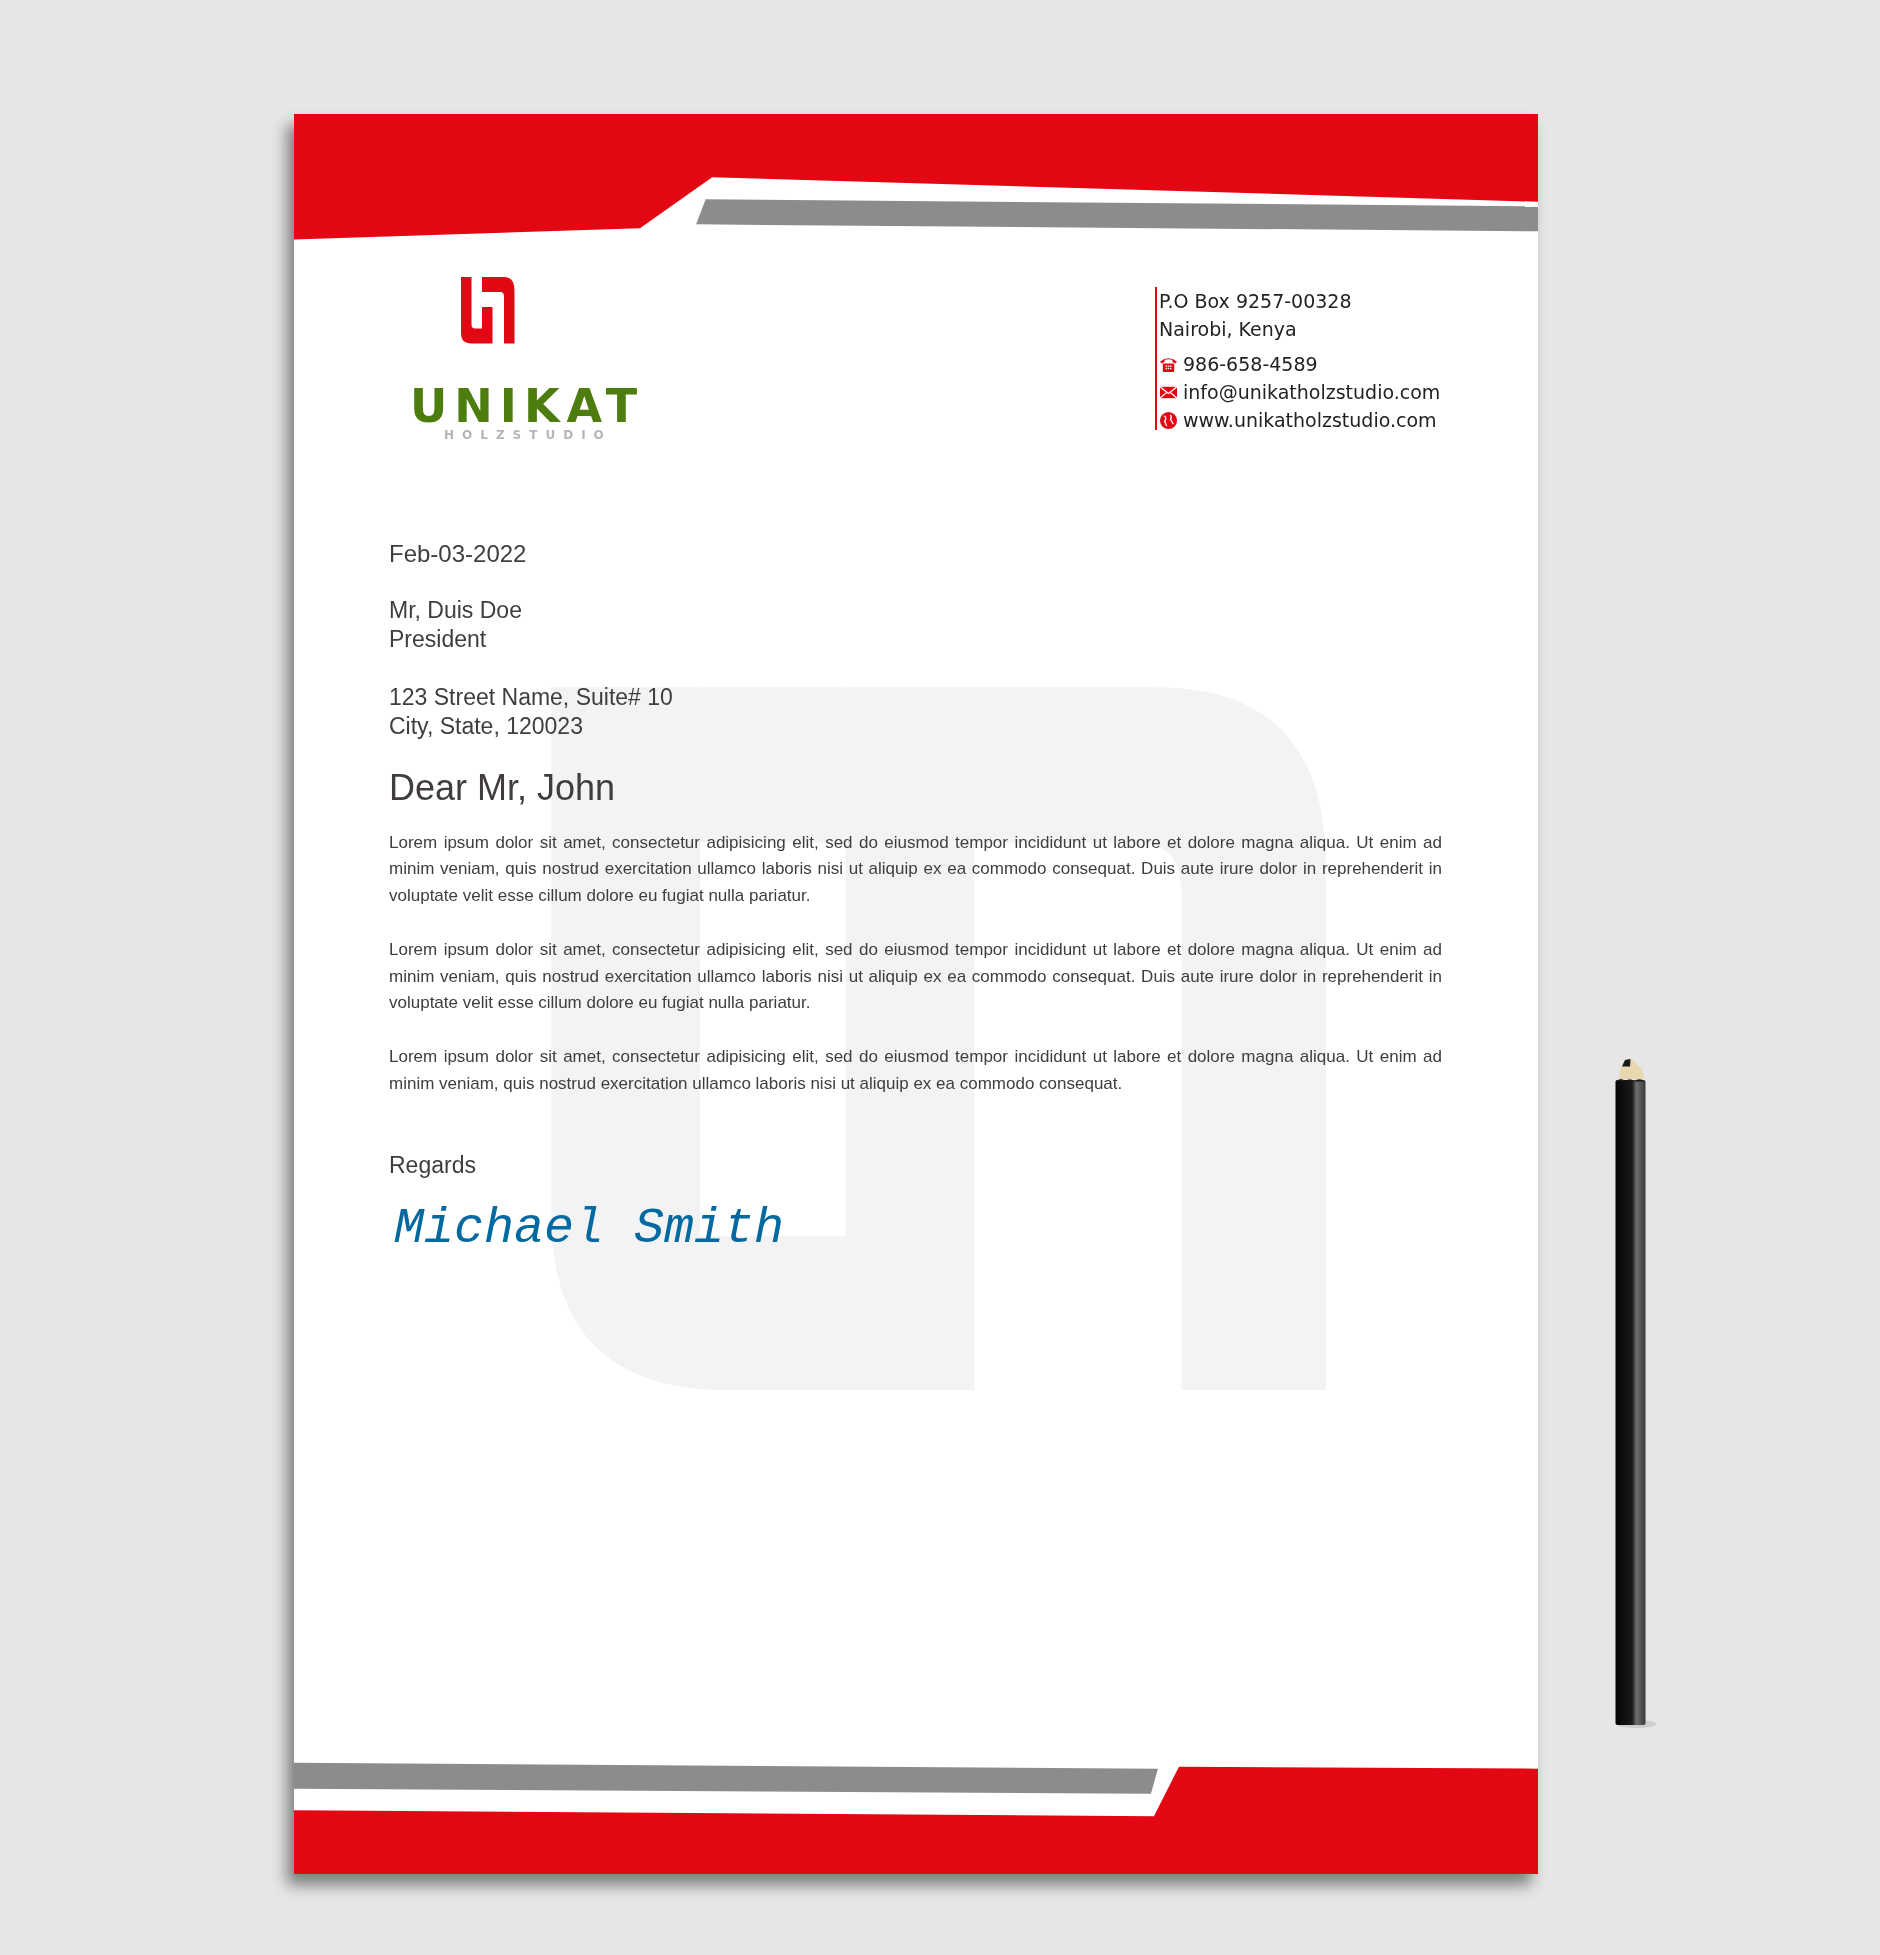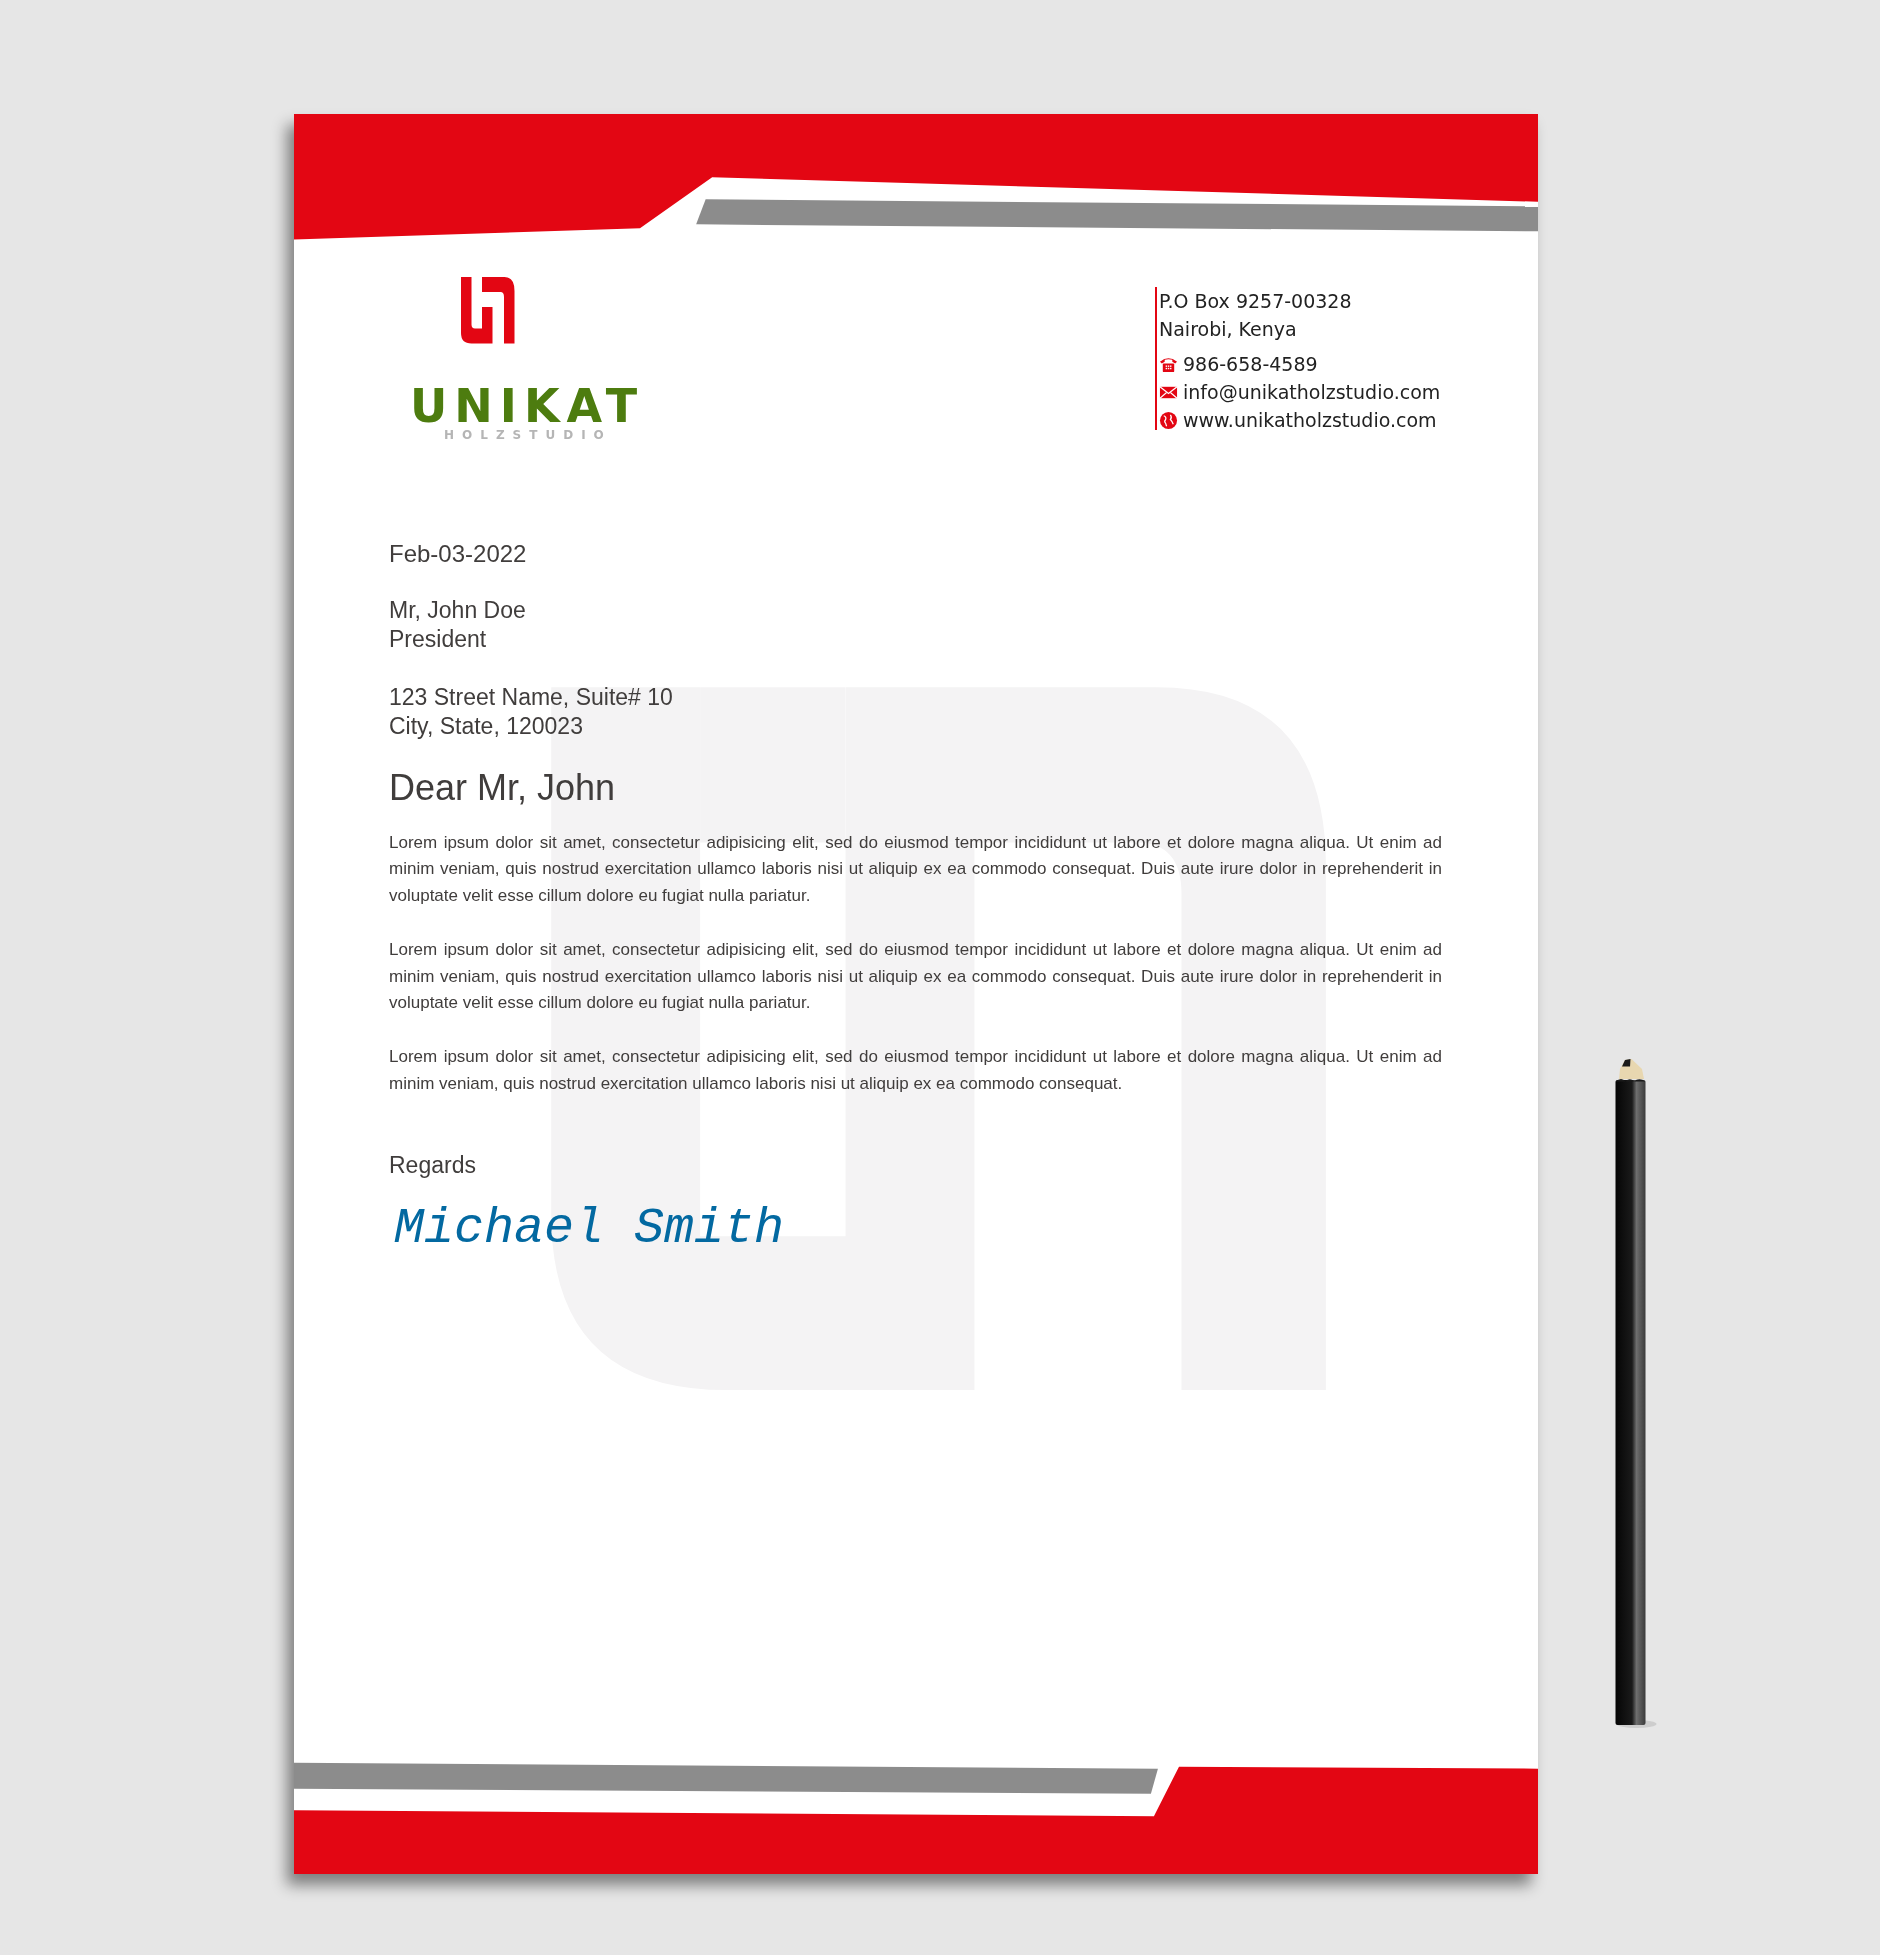--- a/index.html
+++ b/index.html
@@ -84,21 +84,21 @@
           <circle cx="10" cy="10" r="9" fill="#e30613"></circle>
           <path d="M5 5 Q8 6 7 9 Q5 11 7 13 L8 16 M12 4 Q14 7 12 9 Q14 11 15 14" stroke="#fff" stroke-width="1.3" fill="none"></path>
         </svg>
       <span>www.unikatholzstudio.com</span>
     </div>
   </div>
 
   <div class="letter">
     <div class="date">Feb-03-2022</div>
     <div class="addr">
-      <div>Mr, John Doe</div>
+      <div>Mr, Duis Doe</div>
       <div>President</div>
     </div>
     <div class="addr">
       <div>123 Street Name, Suite# 10</div>
       <div>City, State, 120023</div>
     </div>
     <div class="salute">Dear Mr, John</div>
     <p class="para">Lorem ipsum dolor sit amet, consectetur adipisicing elit, sed do eiusmod tempor incididunt ut labore et dolore magna aliqua. Ut enim ad minim veniam, quis nostrud exercitation ullamco laboris nisi ut aliquip ex ea commodo consequat. Duis aute irure dolor in reprehenderit in voluptate velit esse cillum dolore eu fugiat nulla pariatur.</p>
     <p class="para">Lorem ipsum dolor sit amet, consectetur adipisicing elit, sed do eiusmod tempor incididunt ut labore et dolore magna aliqua. Ut enim ad minim veniam, quis nostrud exercitation ullamco laboris nisi ut aliquip ex ea commodo consequat. Duis aute irure dolor in reprehenderit in voluptate velit esse cillum dolore eu fugiat nulla pariatur.</p>
     <p class="para">Lorem ipsum dolor sit amet, consectetur adipisicing elit, sed do eiusmod tempor incididunt ut labore et dolore magna aliqua. Ut enim ad minim veniam, quis nostrud exercitation ullamco laboris nisi ut aliquip ex ea commodo consequat.</p>

